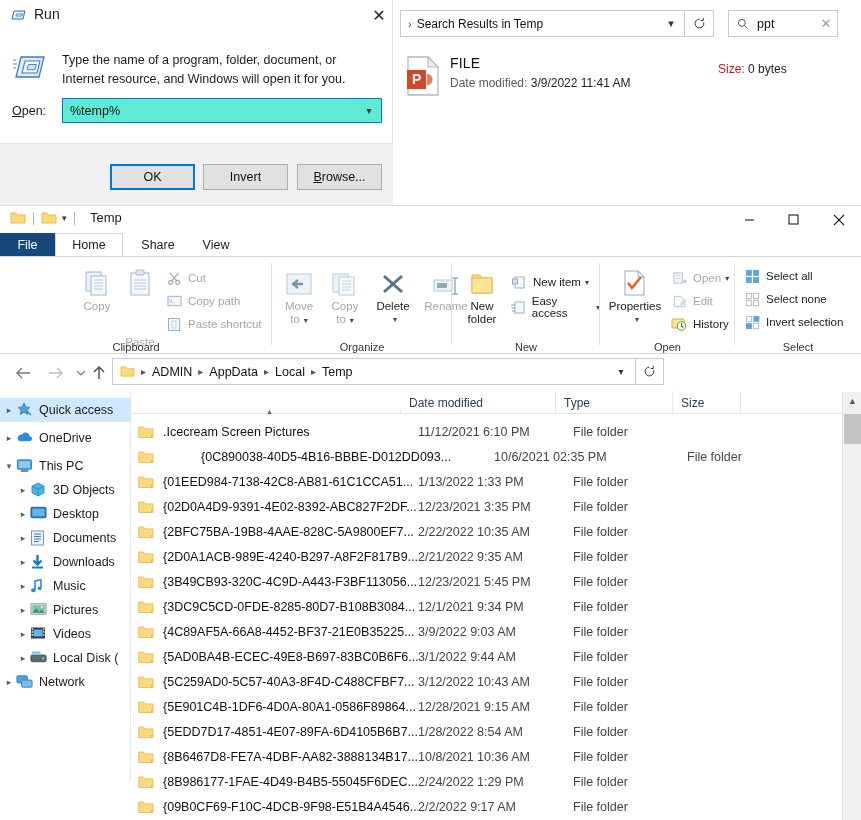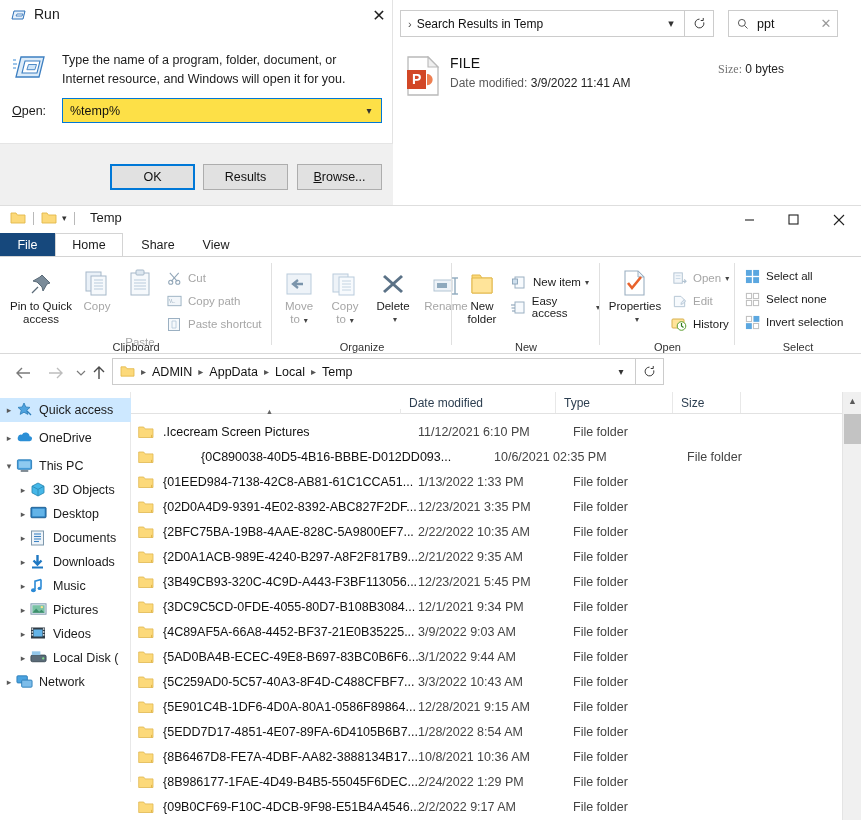--- a/index.html
+++ b/index.html
@@ -47,21 +47,21 @@
   .sp-result {
     position: absolute; left: 9px; top: 52px; width: 440px; height: 48px;
     display: flex; align-items: flex-start;
   }
   .sp-ppt-icon { width: 34px; height: 40px; position: relative; flex: none; margin-top: 4px; margin-left: 4px; }
   .sp-result-txt { margin-left: 10px; margin-top: 3px; }
   .sp-file-name { font-size: 14px; color: #111; letter-spacing: .2px; }
   .sp-file-meta { font-size: 12px; color: #222; margin-top: 5px; }
   .sp-file-meta .lbl { color: #5a5a5a; }
   .sp-size { position: absolute; left: 325px; top: 62px; font-size: 12px; color: #222; }
-  .sp-size .lbl { color: #737373; font-family: Liberation Serif, serif; }
+  .sp-size .lbl { color: #b91c1c; }
 
   
   #run {
     position: absolute; left: 0; top: 0; width: 393px; height: 210px;
     background: #ffffff; border-right: 1px solid #e3e3e3;
   }
   .run-title {
     position: absolute; left: 0; top: 0; width: 393px; height: 30px;
   }
   .run-title-icon { position: absolute; left: 11px; top: 8px; width: 16px; height: 14px; }
@@ -77,21 +77,21 @@
   .run-desc {
     position: absolute; left: 62px; top: 51px; width: 318px;
     font-size: 12.5px; color: #1b1b1b; line-height: 19px;
   }
   .run-open-label {
     position: absolute; left: 12px; top: 104px; font-size: 12.5px; color:#1b1b1b;
   }
   .run-open-label u { text-decoration: underline; }
   .run-combo {
     position: absolute; left: 62px; top: 98px; width: 320px; height: 25px;
-    border: 1px solid #0078d7; background: #fde047;
+    border: 1px solid #0078d7; background: #5eead4;
     display: flex; align-items: center;
   }
   .run-combo-val { flex:1; padding-left: 7px; font-size: 12.5px; color:#111; }
   .run-combo-caret { width: 24px; text-align:center; color:#333; font-size: 10px; }
   .run-footer {
     position: absolute; left: 0; top: 143px; width: 393px; height: 67px;
     background: #f0f0f0; border-top: 1px solid #e5e5e5;
   }
   .run-btn {
     position: absolute; top: 20px; height: 26px; width: 85px;
@@ -295,21 +295,21 @@
       </svg>
     </span>
     <div class="run-desc">Type the name of a program, folder, document, or Internet resource, and Windows will open it for you.</div>
     <div class="run-open-label"><u>O</u><span>pen:</span></div>
     <div class="run-combo">
       <span class="run-combo-val">%temp%</span>
       <span class="run-combo-caret">▾</span>
     </div>
     <div class="run-footer">
       <div class="run-btn primary" style="left:110px;">OK</div>
-      <div class="run-btn" style="left:203px;">Results</div>
+      <div class="run-btn" style="left:203px;">Invert</div>
       <div class="run-btn" style="left:297px;">
           <u>B</u>
           <span>rowse...</span>
         </div>
     </div>
   </div>
 
   <div id="explorer">
 
     <div class="ex-titlebar">
@@ -352,30 +352,20 @@
       <div class="tab home">Home</div>
       <div class="tab share">Share</div>
       <div class="tab view">View</div>
       <span class="ribbon-collapse">▴</span>
       <span class="ribbon-help">?</span>
     </div>
 
     <div class="ex-ribbon">
 
       <div class="rgroup" style="left:0; width:272px;">
-        <div class="bigbtn" style="left:6px; width:70px;">
-          <span class="ico">
-            <svg width="26" height="26" viewBox="0 0 26 26">
-                <path d="M14 4l8 8-3 1-4 7-1-4-5-5-4-1 7-4z" fill="#7a8b99" stroke="#5b6b78" stroke-width="1"></path>
-                <line x1="10" y1="16" x2="4" y2="22" stroke="#5b6b78" stroke-width="1.3"></line>
-              </svg>
-          </span>
-          <span>Pin to Quick</span>
-          <span>access</span>
-        </div>
         <div class="bigbtn dis" style="left:76px; width:42px;">
           <span class="ico">
             <svg width="28" height="28" viewBox="0 0 28 28">
                 <rect x="3" y="3" width="15" height="19" fill="#eaf1f8" stroke="#a6b8c9" stroke-width="1"></rect>
                 <rect x="8" y="7" width="15" height="19" fill="#f6f9fc" stroke="#a6b8c9" stroke-width="1"></rect>
                 <g stroke="#b9cbdc" stroke-width="1">
                   <line x1="11" y1="11" x2="20" y2="11"></line>
                   <line x1="11" y1="14" x2="20" y2="14"></line>
                   <line x1="11" y1="17" x2="20" y2="17"></line>
                   <line x1="11" y1="20" x2="20" y2="20"></line>
@@ -859,21 +849,21 @@
           <span class="fname">{3B49CB93-320C-4C9D-A443-F3BF113056...</span>
           <span class="fdate">12/23/2021 5:45 PM</span>
           <span class="ftype">File folder</span>
           <span class="fsize"></span>
         </div>
         <div class="frow" style="top: 181px;">
           <span class="ficon"><svg width="16" height="14" viewBox="0 0 16 14">
               <path d="M.7 2h5l1.3 1.9H15v8.6H.7z" fill="#fcd97a" stroke="#e0b851" stroke-width=".8"></path>
               <path d="M13.6 12.5v-2.6" stroke="#d9ab3e" stroke-width=".8"></path>
             </svg></span>
-          <span class="fname">{3DC9C5CD-0FDE-4055-80D7-B108B3084...</span>
+          <span class="fname">{3DC9C5CD-0FDE-8285-80D7-B108B3084...</span>
           <span class="fdate">12/1/2021 9:34 PM</span>
           <span class="ftype">File folder</span>
           <span class="fsize"></span>
         </div>
         <div class="frow" style="top: 206px;">
           <span class="ficon"><svg width="16" height="14" viewBox="0 0 16 14">
               <path d="M.7 2h5l1.3 1.9H15v8.6H.7z" fill="#fcd97a" stroke="#e0b851" stroke-width=".8"></path>
               <path d="M13.6 12.5v-2.6" stroke="#d9ab3e" stroke-width=".8"></path>
             </svg></span>
           <span class="fname">{4C89AF5A-66A8-4452-BF37-21E0B35225...</span>
@@ -890,21 +880,21 @@
           <span class="fdate">3/1/2022 9:44 AM</span>
           <span class="ftype">File folder</span>
           <span class="fsize"></span>
         </div>
         <div class="frow" style="top: 256px;">
           <span class="ficon"><svg width="16" height="14" viewBox="0 0 16 14">
               <path d="M.7 2h5l1.3 1.9H15v8.6H.7z" fill="#fcd97a" stroke="#e0b851" stroke-width=".8"></path>
               <path d="M13.6 12.5v-2.6" stroke="#d9ab3e" stroke-width=".8"></path>
             </svg></span>
           <span class="fname">{5C259AD0-5C57-40A3-8F4D-C488CFBF7...</span>
-          <span class="fdate">3/3/2022 10:43 AM</span>
+          <span class="fdate">3/12/2022 10:43 AM</span>
           <span class="ftype">File folder</span>
           <span class="fsize"></span>
         </div>
         <div class="frow" style="top: 281px;">
           <span class="ficon"><svg width="16" height="14" viewBox="0 0 16 14">
               <path d="M.7 2h5l1.3 1.9H15v8.6H.7z" fill="#fcd97a" stroke="#e0b851" stroke-width=".8"></path>
               <path d="M13.6 12.5v-2.6" stroke="#d9ab3e" stroke-width=".8"></path>
             </svg></span>
           <span class="fname">{5E901C4B-1DF6-4D0A-80A1-0586F89864...</span>
           <span class="fdate">12/28/2021 9:15 AM</span>

